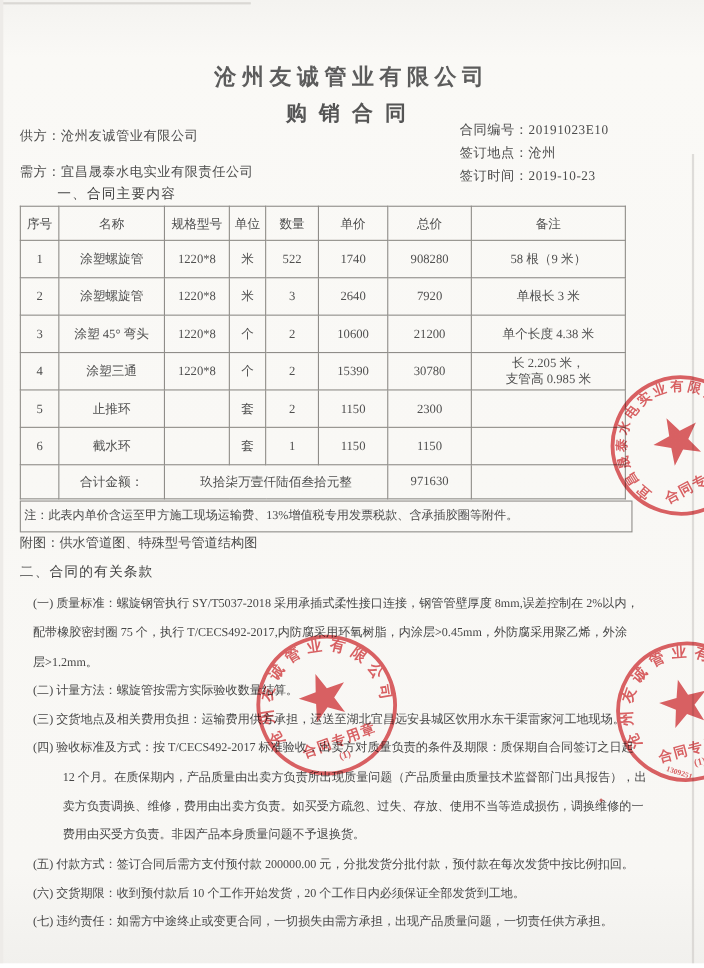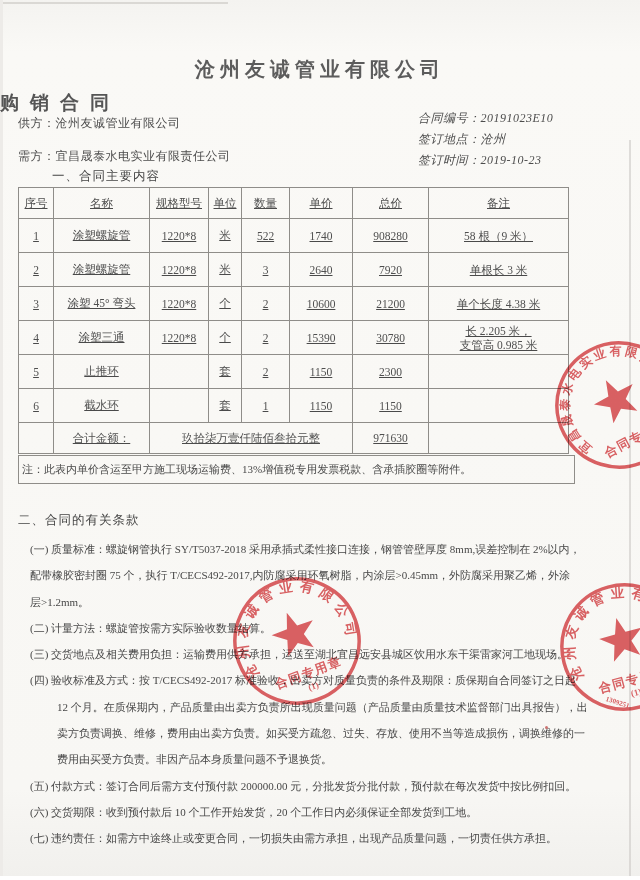--- a/index.html
+++ b/index.html
@@ -4,31 +4,31 @@
 <style>
   html,body{margin:0;padding:0;}
   .page{
     position:relative;width:640px;height:876px;overflow:hidden;
     background:linear-gradient(180deg,#f4f3f0 0%,#faf9f6 6%,#f8f7f4 90%,#f1f0ed 100%);
     font-family:"Liberation Serif","DejaVu Serif",serif;
     color:#4a4a4a;
   }
   .abs{position:absolute;}
   .doc-title{left:0;right:0;top:56px;text-align:center;font-size:20px;letter-spacing:5px;color:#5c5c5c;font-weight:bold;}
-  .doc-subtitle{left:0;right:0;top:90px;text-align:left;font-size:19px;letter-spacing:11px;color:#555;font-weight:bold;}
+  .doc-subtitle{left:0;right:0;top:90px;text-align:center;font-size:19px;letter-spacing:11px;color:#555;font-weight:bold;}
   .meta-line{font-size:12px;color:#4c4c4c;letter-spacing:0.5px;white-space:nowrap;}
   .meta-supplier{left:18px;top:115px;}
   .meta-buyer{left:18px;top:148px;}
-  .meta-right{left:418px;top:108px;line-height:21px;font-style:italic;}
+  .meta-right{left:418px;top:108px;line-height:21px;}
   .sec-heading{font-size:12.5px;color:#444;letter-spacing:1px;white-space:nowrap;}
   .sec1{left:18px;top:168px;margin-left:34px;}
   .sec2{left:18px;top:512px;}
   .attach-line{left:18px;top:485px;font-size:12px;color:#4a4a4a;white-space:nowrap;}
 
-  table.items{position:absolute;left:18px;top:187px;border-collapse:collapse;table-layout:fixed;width:550px;text-decoration:underline;}
+  table.items{position:absolute;left:18px;top:187px;border-collapse:collapse;table-layout:fixed;width:550px;}
   table.items th,table.items td{
     border:1px solid #8f8d89;font-weight:normal;text-align:center;vertical-align:middle;
     font-size:11.5px;color:#4f4f4f;padding:0;overflow:hidden;
   }
   tr.hdr{height:31px;}
   tr.item{height:34px;}
   tr.total{height:31px;}
   td.remark{white-space:pre-line;line-height:14px;font-size:11px;}
 
   .note-box{
@@ -161,20 +161,21 @@
       <td>合计金额：</td>
       <td colspan="4">玖拾柒万壹仟陆佰叁拾元整</td>
       <td>971630</td>
       <td></td>
     </tr>
   </tbody>
     </table>
 
   <div class="abs note-box">注：此表内单价含运至甲方施工现场运输费、13%增值税专用发票税款、含承插胶圈等附件。</div>
 
+  <div class="abs attach-line">附图：供水管道图、特殊型号管道结构图</div>
   <div class="abs sec-heading sec2">二、合同的有关条款</div>
 
   <div class="abs clauses">
     <div class="clause-line">(一) 质量标准：螺旋钢管执行 SY/T5037-2018 采用承插式柔性接口连接，钢管管壁厚度 8mm,误差控制在 2%以内，</div>
     <div class="clause-line">配带橡胶密封圈 75 个，执行 T/CECS492-2017,内防腐采用环氧树脂，内涂层&gt;0.45mm，外防腐采用聚乙烯，外涂</div>
     <div class="clause-line">层&gt;1.2mm。</div>
     <div class="clause-line">(二) 计量方法：螺旋管按需方实际验收数量结算。</div>
     <div class="clause-line">(三) 交货地点及相关费用负担：运输费用供方承担，运送至湖北宜昌远安县城区饮用水东干渠雷家河工地现场。</div>
     <div class="clause-line">(四) 验收标准及方式：按 T/CECS492-2017 标准验收，出卖方对质量负责的条件及期限：质保期自合同签订之日起</div>
     <div class="clause-line indent">12 个月。在质保期内，产品质量由出卖方负责所出现质量问题（产品质量由质量技术监督部门出具报告），出</div>

